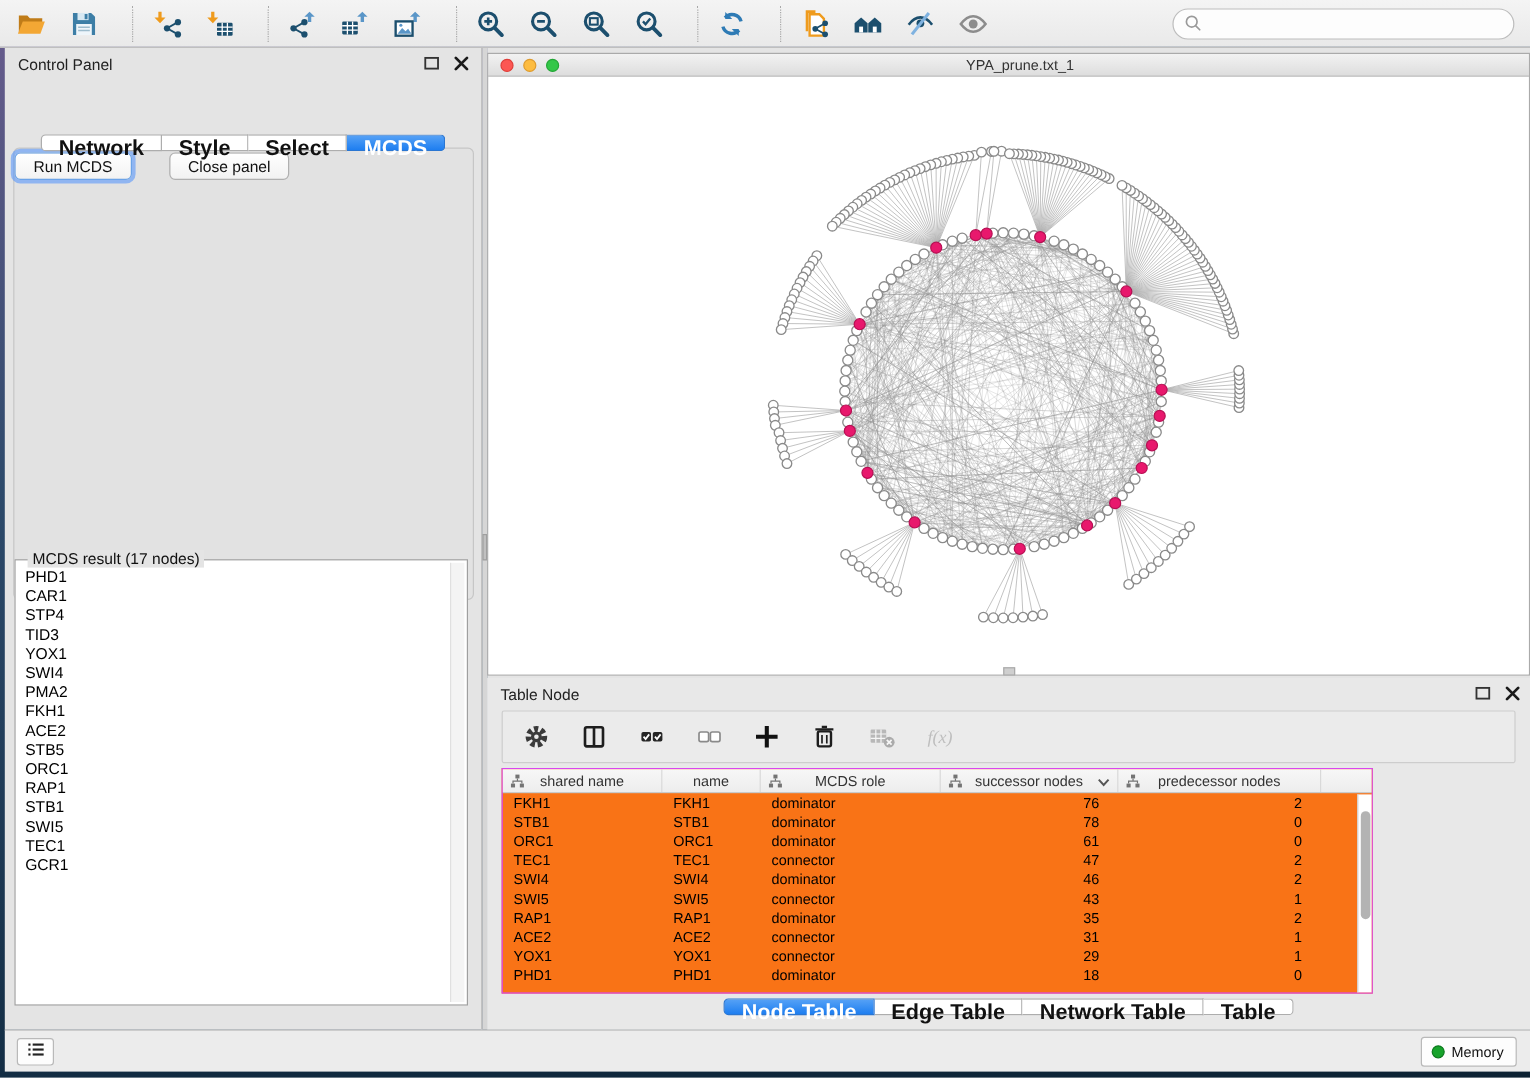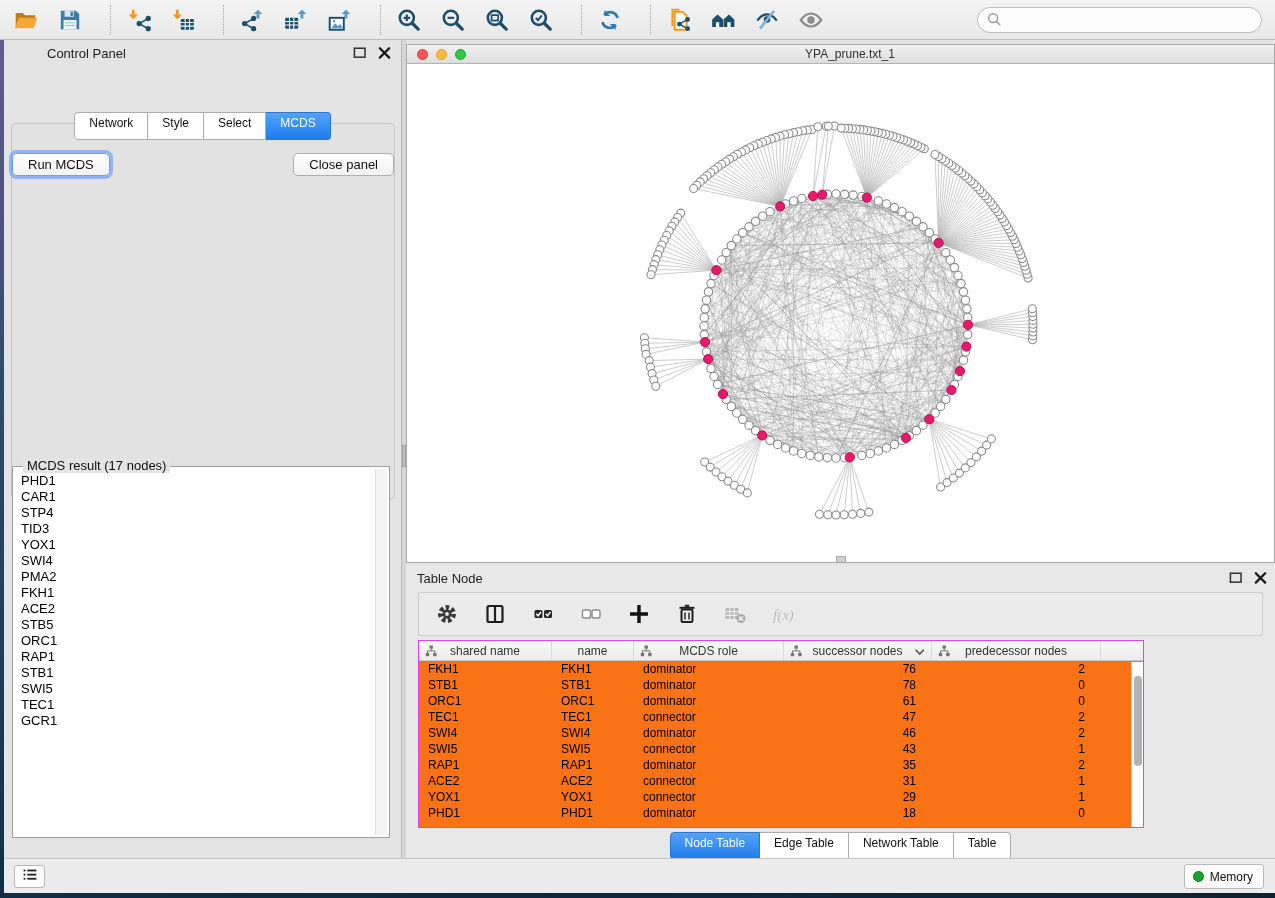--- a/index.html
+++ b/index.html
@@ -24,30 +24,30 @@
     position: absolute; right: 13px; top: 7px; width: 285px; height: 26px;
     background: #fdfdfd; border: 1px solid #bdbdbd; border-radius: 13px;
     display: flex; align-items: center; padding-left: 8px;
   }
   #quick-search svg { width: 16px; height: 16px; }
   #quick-search input { border: none; outline: none; background: transparent; flex: 1; font-size: 12px; padding-left: 5px; }
 
   
   #control-panel {
     position: absolute; left: 4px; top: 40px; width: 398px; height: 818px;
-    background: #e4e4e4; border-right: 1px solid #b9b9b9; padding-left: 32px;
+    background: #e4e4e4; border-right: 1px solid #b9b9b9;
   }
   .panel-header { position: relative; height: 26px; display: flex; align-items: center; padding-left: 11px; font-size: 13px; color: #222; }
   .panel-header .win-icons { position: absolute; right: 8px; top: 4px; display: flex; gap: 8px; }
   .win-ico { width: 17px; height: 17px; } .win-ico svg { width: 17px; height: 17px; }
 
   #cp-tabs { position: absolute; left: 0; top: 72px; width: 100%; display: flex; justify-content: center; z-index: 2; }
   .seg-tab {
-    height: 28px; line-height: 20px; padding: 0 14px; font-size: 12px; background: #fff;
-    border: 1px solid #adadad; border-left-width: 0; color: #111; cursor: default;
+    height: 14px; line-height: 20px; padding: 0 14px; font-size: 18px; background: #fff;
+    border: 1px solid #adadad; border-left-width: 0; color: #111; cursor: default; font-weight: bold;
   }
   .seg-tab:first-child { border-left-width: 1px; border-radius: 4px 0 0 4px; }
   .seg-tab:last-child { border-radius: 0 4px 4px 0; }
   .seg-tab.selected { background: linear-gradient(#55a1f6, #1e7ef0); border-color: #2a76d2; color: #fff; }
 
   #cp-card {
     position: absolute; left: 7px; top: 83px; width: 384px; height: 377px;
     background: #e2e2e2; border: 1px solid #c6c6c6; border-radius: 5px;
   }
   #opt-label { margin-top: 30px; text-align: center; font-size: 13px; color: #111; }
@@ -55,21 +55,21 @@
     position: relative; margin: 9px auto 0 auto; width: 314px; height: 23px; background: #fff;
     border: 1px solid #b3b3b3; border-radius: 5px; display: flex; align-items: center;
     padding-left: 9px; font-size: 13px;
   }
   #opt-select .stepper {
     position: absolute; right: 0; top: -1px; width: 21px; height: 23px;
     background: linear-gradient(#5ba5f7, #1f7ced); border-radius: 0 5px 5px 0;
     display: flex; align-items: center; justify-content: center;
   }
   #opt-select .stepper svg { width: 13px; height: 17px; }
-  #cp-buttons { margin-top: 29px; display: flex; justify-content: space-between; gap: 13px; }
+  #cp-buttons { margin-top: 3px; display: flex; justify-content: flex-start; gap: 31px; }
   .mac-btn {
     height: 23px; padding: 0 15px; background: linear-gradient(#ffffff,#f2f2f2);
     border: 1px solid #b0b0b0; border-radius: 5px; font-size: 13px; color: #111; cursor: default;
   }
   .mac-btn.focused { box-shadow: 0 0 0 3px rgba(77,144,254,.55); border-color: #6ba3e8; }
 
   #mcds-result {
     position: absolute; left: 8px; top: 426px; width: 378px; height: 372px;
     border: 1px solid #9f9f9f; background: #fff;
   }

